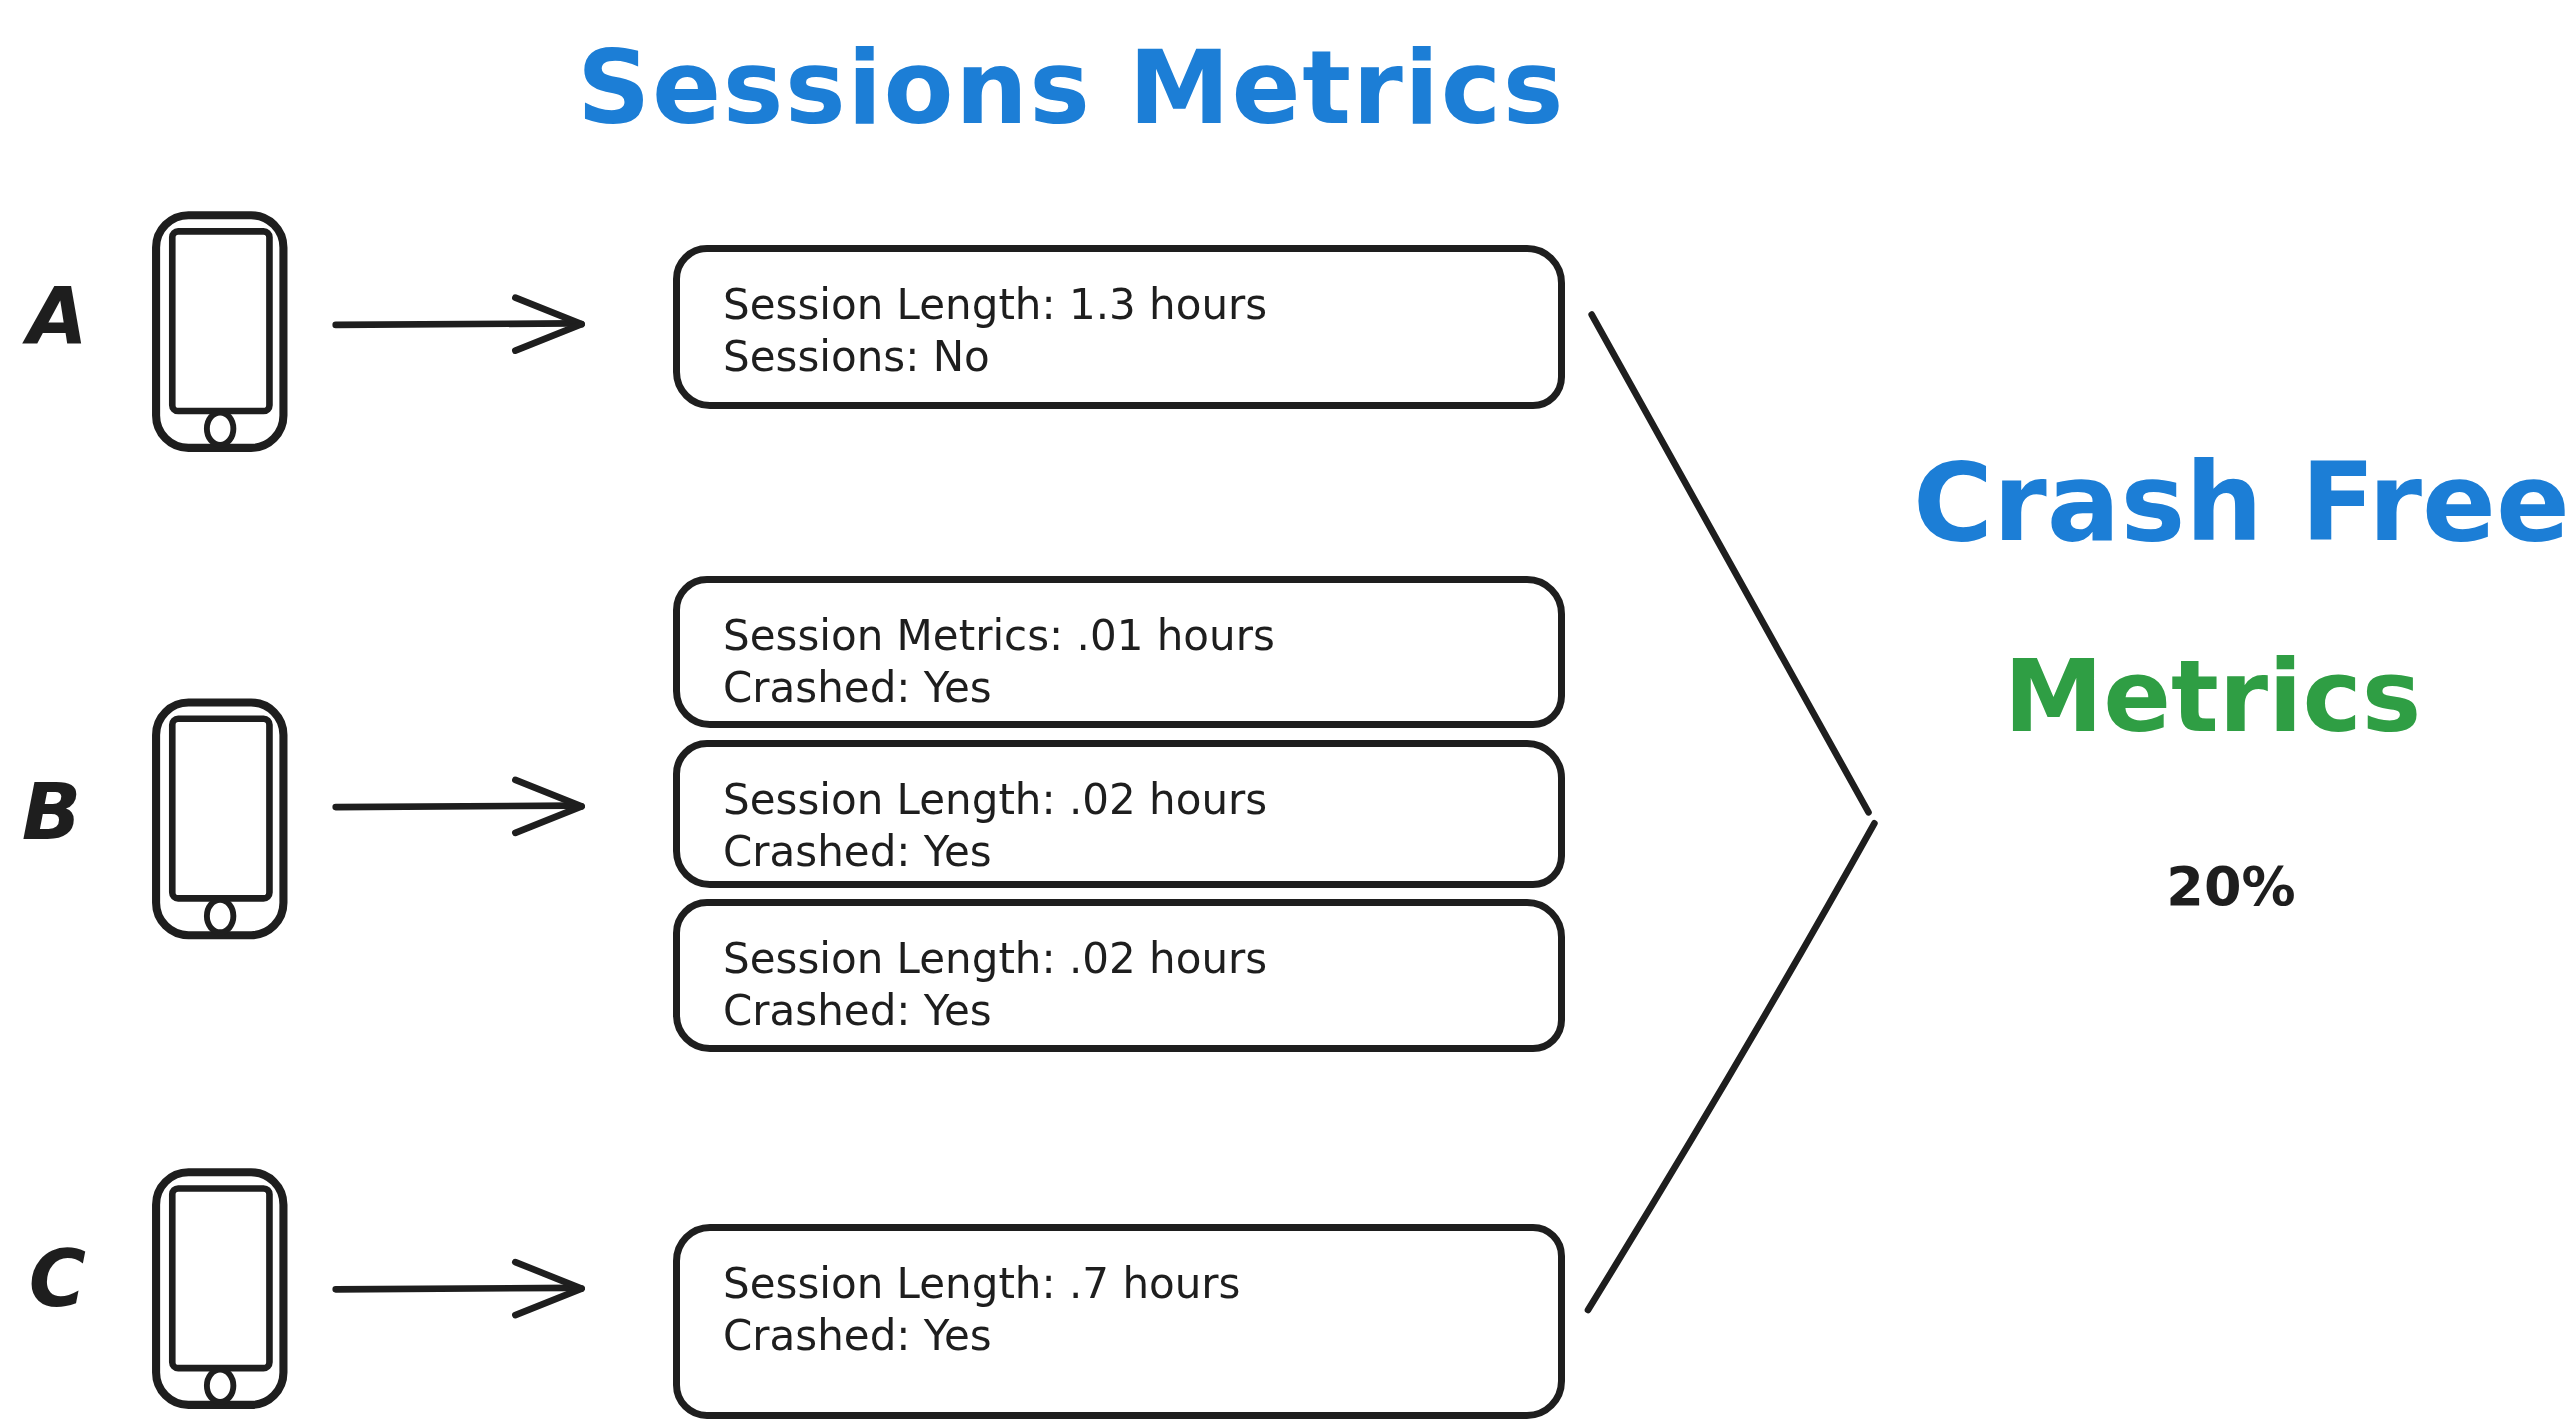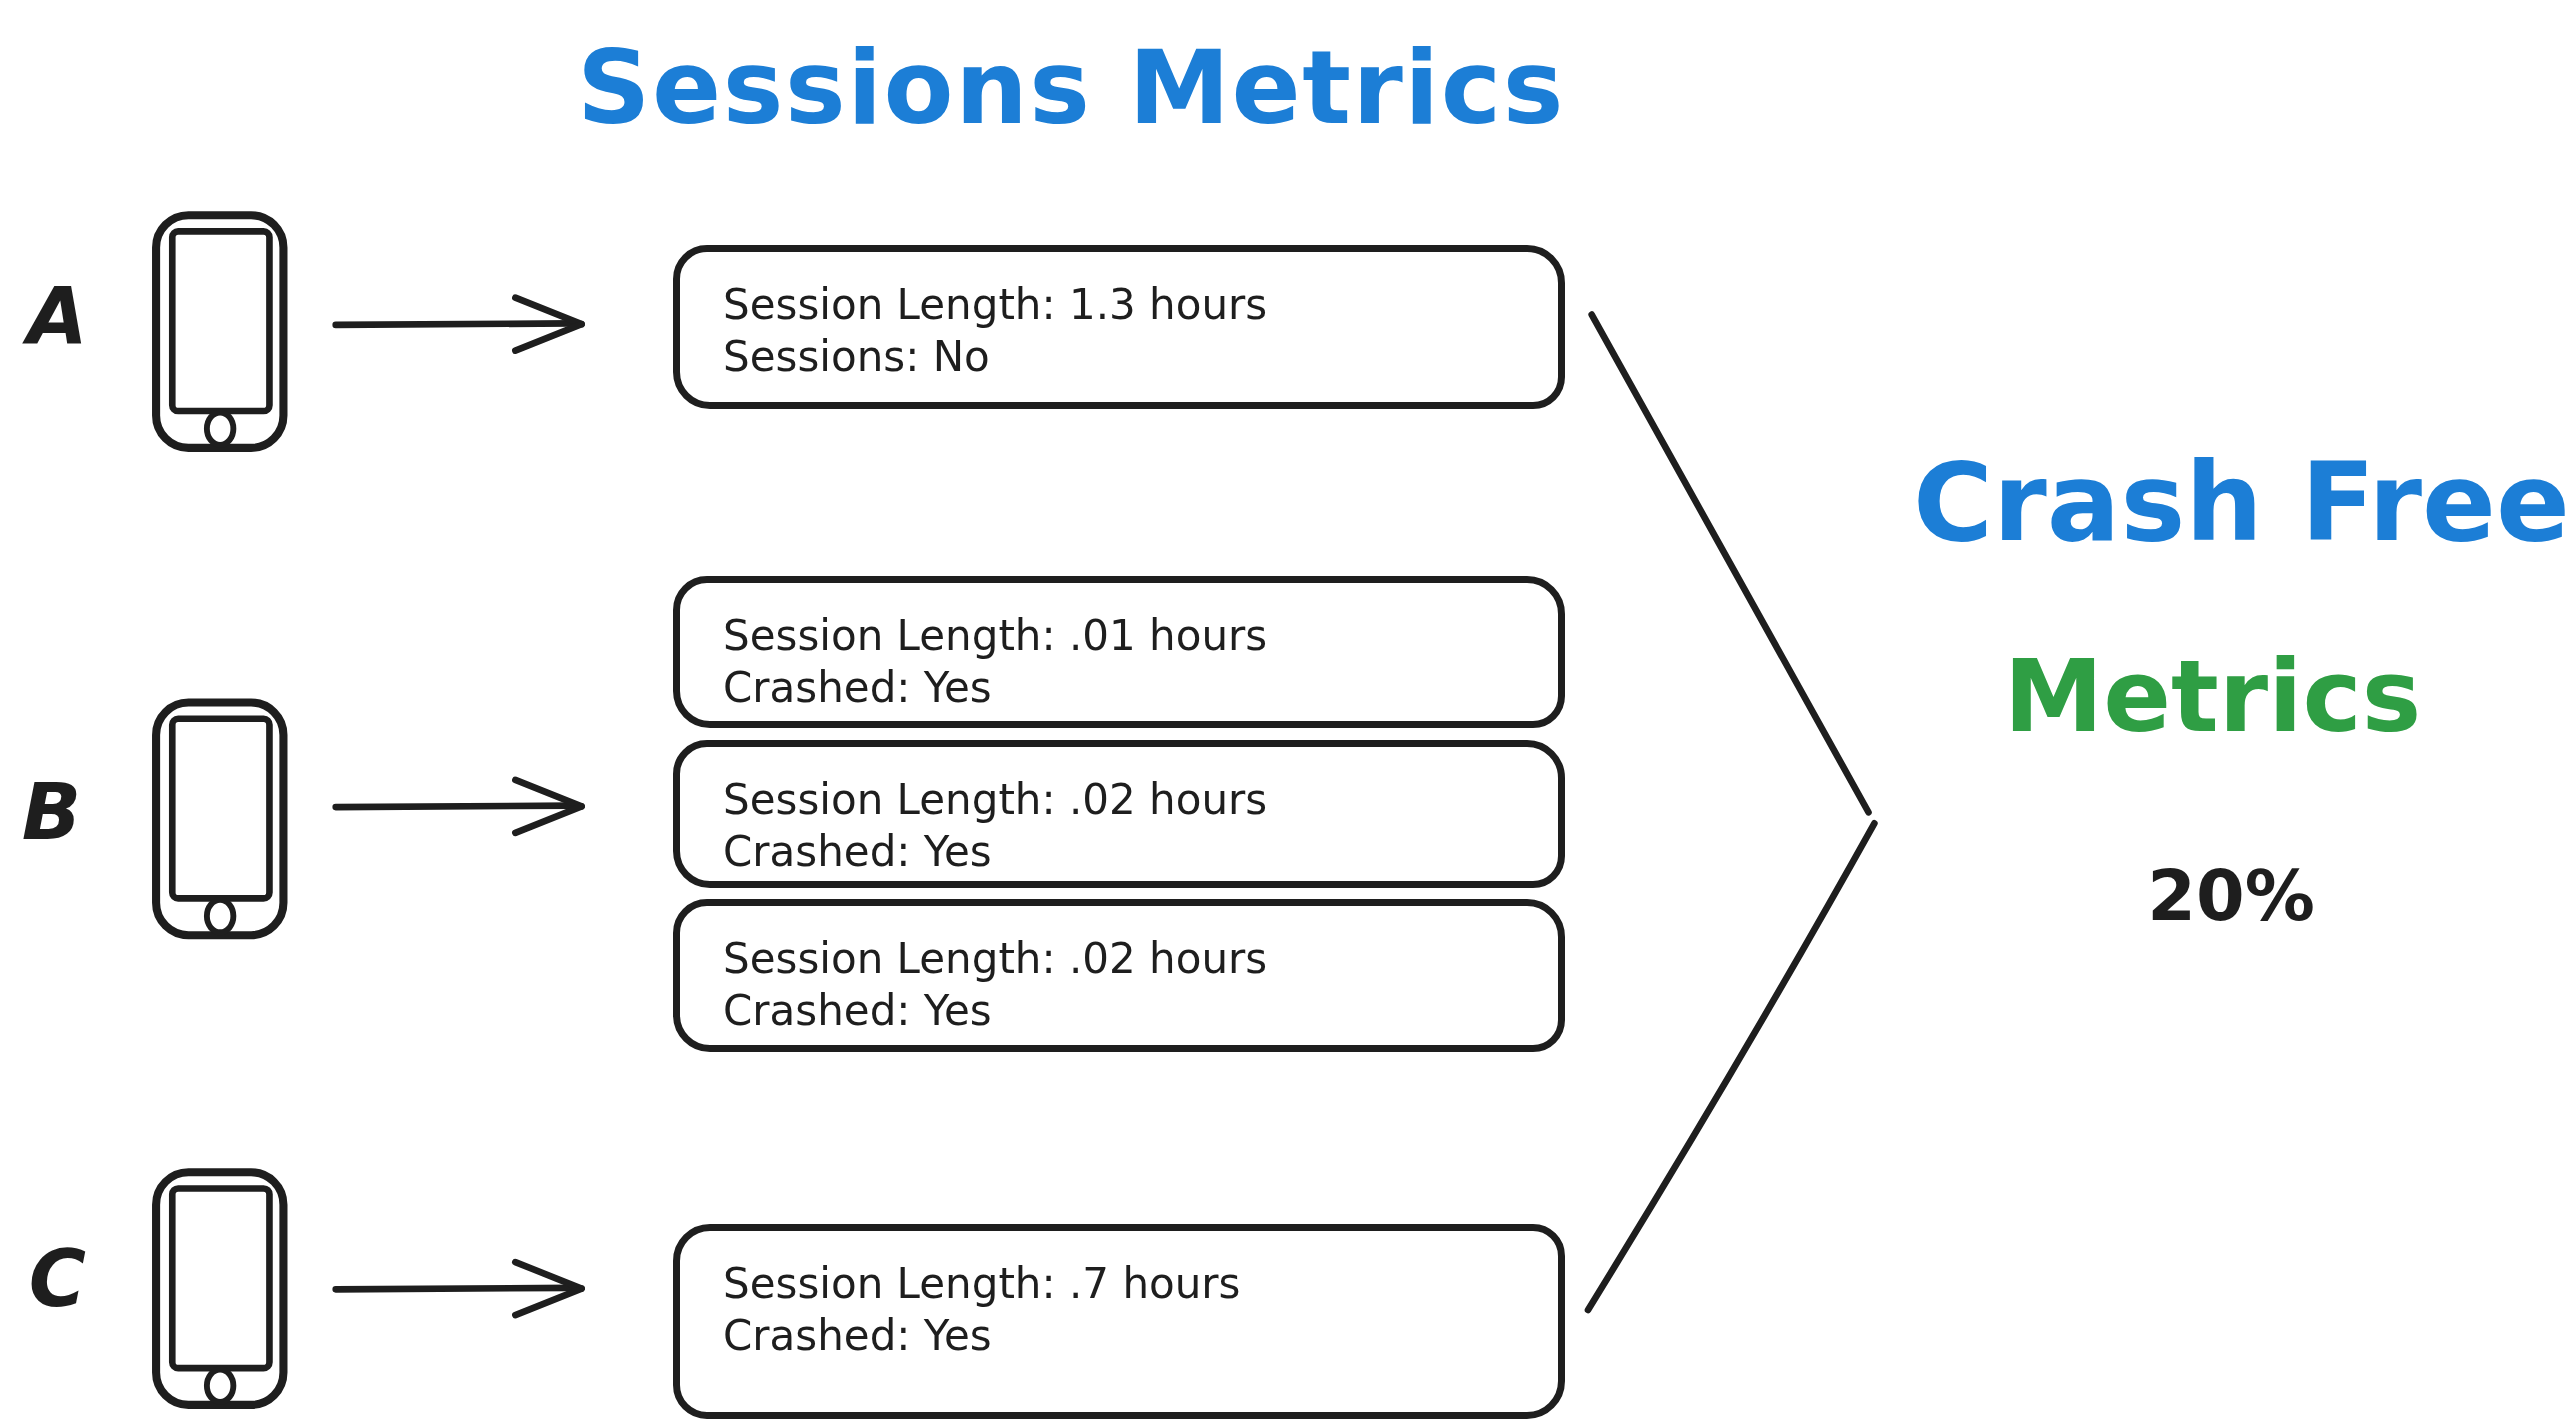--- a/index.html
+++ b/index.html
@@ -70,21 +70,21 @@
   .result-line2 {
     left: 1973px; top: 638px; width: 479px;
     text-align: center;
     font-size: 100px;
     font-weight: bold;
     color: var(--green, #2f9e44);
   }
   .result-value {
     left: 2106px; top: 855px; width: 250px;
     text-align: center;
-    font-size: 70px;
+    font-size: 54px;
     font-weight: 600;
     color: var(--ink, #1e1e1e);
   }
 
   svg.overlay {
     position: absolute;
     left: 0; top: 0;
     width: 2576px;
     height: 1425px;
   }
@@ -152,21 +152,21 @@
   <div class="abs device-label label-a">A</div>
   <div class="abs device-label label-b">B</div>
   <div class="abs device-label label-c">C</div>
 
   <div class="abs session-box box-a">
     <div>Session Length: 1.3 hours</div>
     <div>Sessions: No</div>
   </div>
 
   <div class="abs session-box box-b1">
-    <div>Session Length: .01 hours</div>
+    <div>Session Metrics: .01 hours</div>
     <div>Crashed: Yes</div>
   </div>
 
   <div class="abs session-box box-b2">
     <div>Session Length: .02 hours</div>
     <div>Crashed: Yes</div>
   </div>
 
   <div class="abs session-box box-b3">
     <div>Session Length: .02 hours</div>

